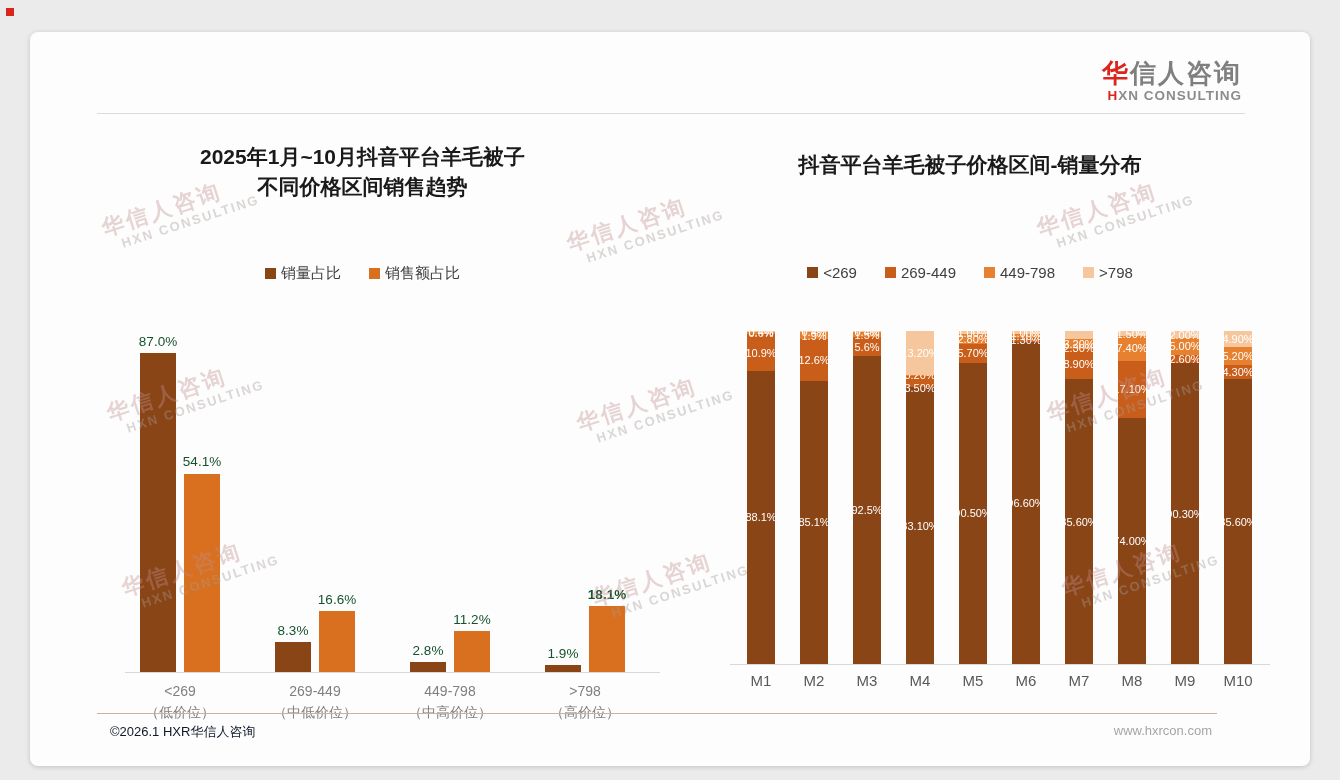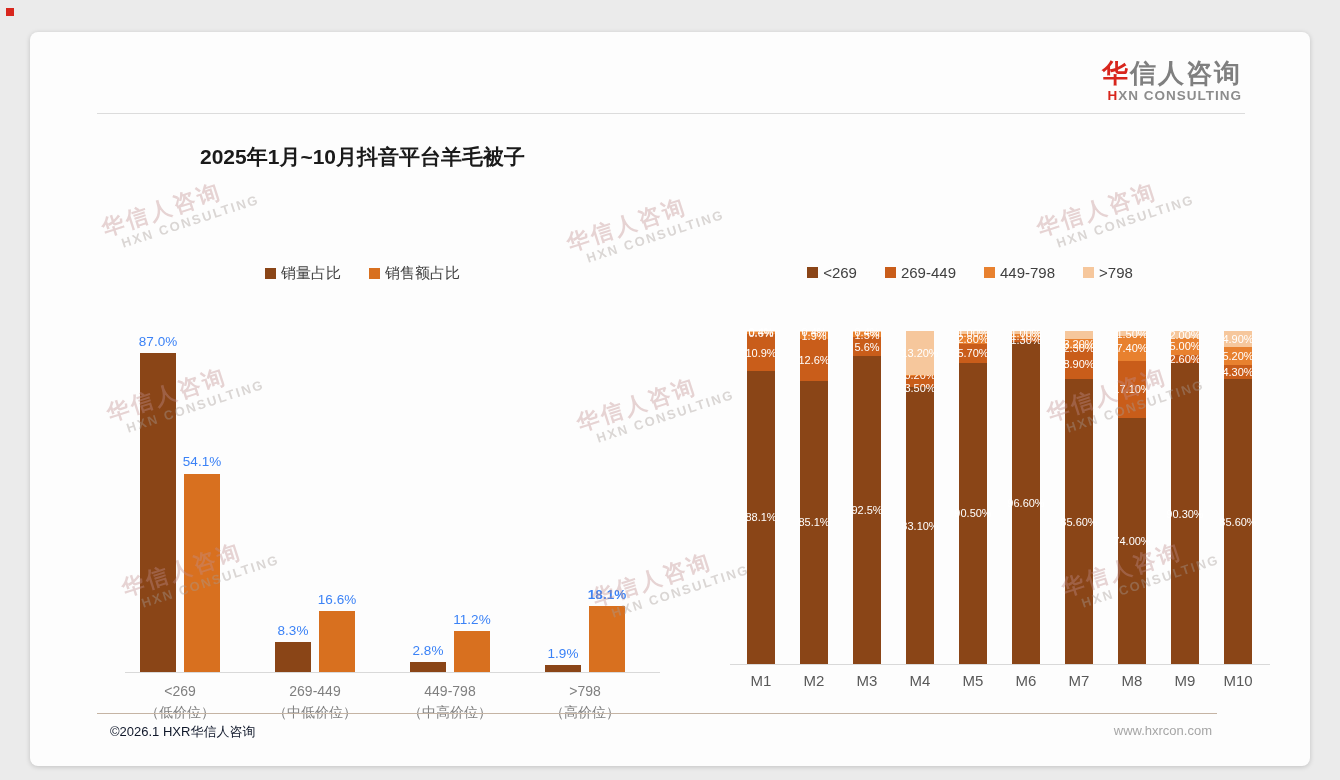--- a/index.html
+++ b/index.html
@@ -24,21 +24,21 @@
   .chart-right .chart-title { top:18px; }
   .legend { position:absolute; top:132px; width:100%; display:flex; justify-content:center; gap:28px;align-items:flex-end; }
   .legend-item { display:flex; align-items:center; gap:5px; }
   .legend-swatch { width:11px; height:11px; display:inline-block; }
   .legend-label { font-size:15px; color:#404040; }
 
   .plot { position:absolute; border-bottom:1px solid #D9D9D9; }
   #plot-left  { left:35px; top:181px; width:535px; height:360px; }
   #plot-right { left:40px; top:200px; width:540px; height:333px; }
   .bar { position:absolute; bottom:0; }
-  .bar-label { position:absolute; text-align:center; font-size:13.5px; color:#3b82f6; white-space:nowrap; }
+  .bar-label { position:absolute; text-align:center; font-size:13.5px; color:#14532d; white-space:nowrap; }
   .seg { position:absolute; }
   .seg-label { position:absolute; text-align:center; font-size:11px; color:#FFFFFF; white-space:nowrap; line-height:14px; }
   .cat-label { position:absolute; top:calc(100% + 9px); text-align:center; font-size:14px; color:#7F7F7F; line-height:21px; white-space:nowrap; }
   .cat-label-m { position:absolute; top:calc(100% + 8px); text-align:center; font-size:15px; color:#595959; }
 
   .footer-line { position:absolute; left:67px; top:681px; width:1120px; height:1px; background:#C5B4A4; }
   .footer-left  { position:absolute; left:80px;  top:691px; font-size:13px; color:#0f172a; }
   .footer-right { position:absolute; right:98px; top:691px; font-size:13px; color:#A6A6A6; }
 
   .wm { position:absolute; transform:translate(-50%,-50%) rotate(-18deg); text-align:left; pointer-events:none; z-index:6; }
@@ -95,20 +95,21 @@
     <div class="logo">
       <div class="logo-cn"><span class="red">华</span><span>信人咨询</span></div>
       <div class="logo-en"><span class="red">H</span><span>XN CONSULTING</span></div>
     </div>
 
     <div class="title-divider"></div>
 
     <div class="chart chart-left">
       <div class="chart-title">
         <div>2025年1月~10月抖音平台羊毛被子</div>
+        <div>不同价格区间销售趋势</div>
       </div>
       <div class="legend" id="legend-left">
           <div class="legend-item">
             <div class="legend-swatch" style="background: rgb(138, 69, 23);"></div>
             <div class="legend-label">销量占比</div>
           </div>
           <div class="legend-item">
             <div class="legend-swatch" style="background: rgb(216, 112, 31);"></div>
             <div class="legend-label">销售额占比</div>
           </div>
@@ -143,20 +144,21 @@
           <div class="bar" style="left: 464px; width: 36px; height: 66.4px; background: rgb(216, 112, 31);"></div>
           <div class="bar-label" style="left: 444px; width: 76px; bottom: 70.427px; font-weight: bold;">18.1%</div>
           <div class="cat-label" style="left: 393px; width: 134px;">
             <div class="">&gt;798</div>
             <div class="">（高价位）</div>
           </div>
         </div>
     </div>
 
     <div class="chart chart-right">
+      <div class="chart-title">抖音平台羊毛被子价格区间-销量分布</div>
       <div class="legend" id="legend-right">
           <div class="legend-item">
             <div class="legend-swatch" style="background: rgb(138, 69, 23);"></div>
             <div class="legend-label">&lt;269</div>
           </div>
           <div class="legend-item">
             <div class="legend-swatch" style="background: rgb(201, 93, 26);"></div>
             <div class="legend-label">269-449</div>
           </div>
           <div class="legend-item">

